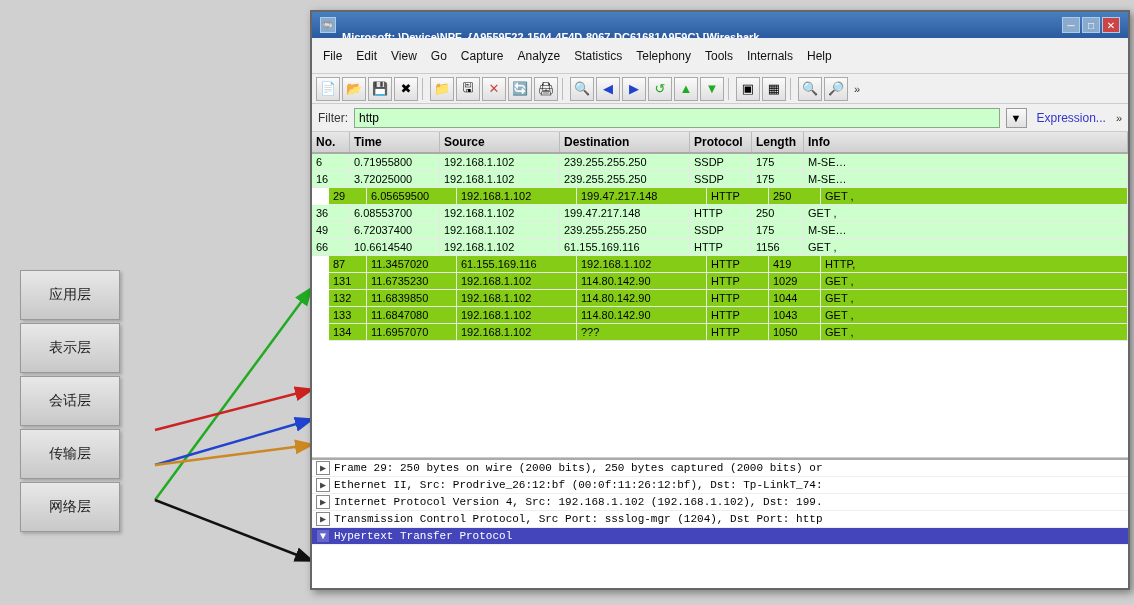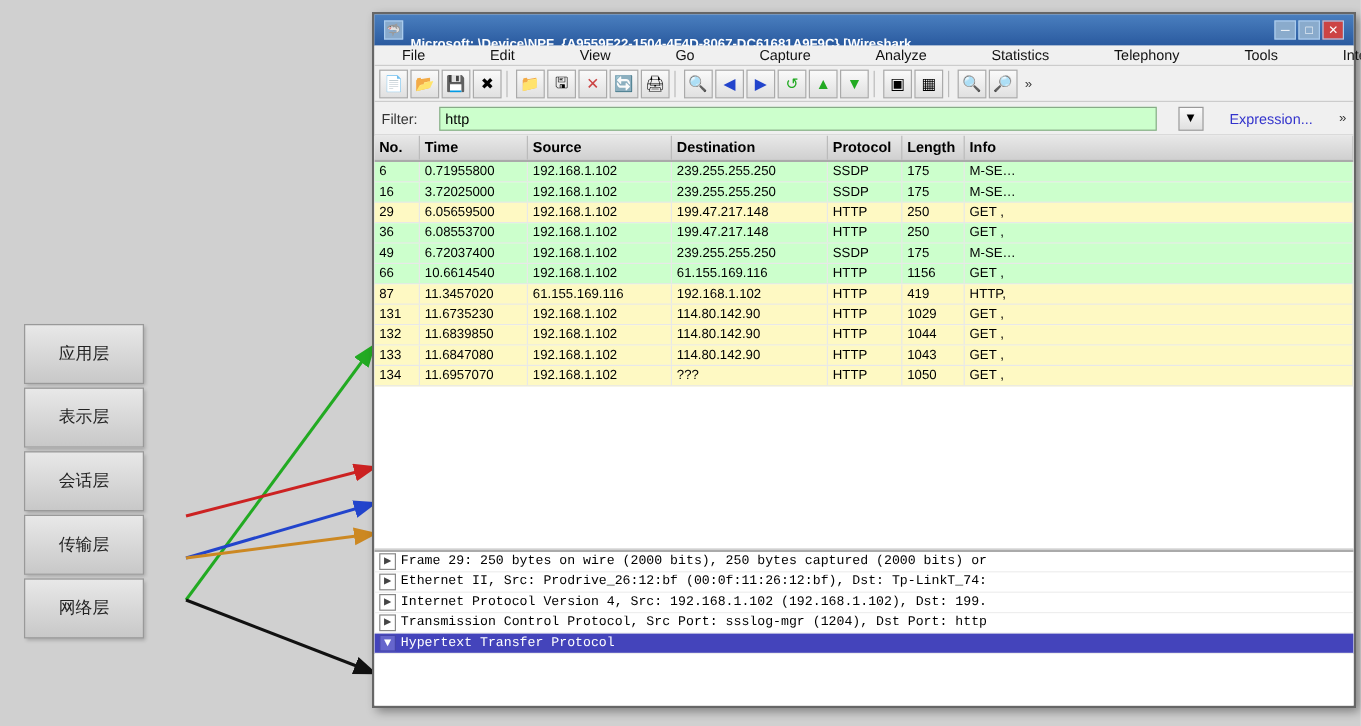--- a/index.html
+++ b/index.html
@@ -110,24 +110,23 @@
       cursor: pointer;
     }
     .title-btn.close { background: #cc4444; }
 
     
     .menu-bar {
       background: #f0f0f0;
       border-bottom: 1px solid #ccc;
       display: flex;
       align-items: center;
-      padding: 2px 16px;
-      height: 17px;
-      flex-shrink: 0;
-      gap: 40px;
+      padding: 2px 4px;
+      height: 36px;
+      flex-shrink: 0;
     }
     .menu-item {
       padding: 2px 7px;
       font-size: 12px;
       cursor: pointer;
       color: #111;
     }
 
     
     .toolbar {
@@ -160,21 +159,21 @@
 
     
     .filter-bar {
       background: #f0f0f0;
       border-bottom: 1px solid #ccc;
       display: flex;
       align-items: center;
       padding: 3px 6px;
       height: 28px;
       flex-shrink: 0;
-      gap: 18px;
+      gap: 6px;
       justify-content: flex-end;
     }
     .filter-label {
       font-size: 12px;
       color: #333;
     }
     .filter-input {
       flex: 1;
       height: 20px;
       background: #ccffcc;
@@ -233,21 +232,21 @@
       flex: 1;
     }
     .packet-row {
       display: flex;
       font-size: 11px;
       border-bottom: 1px solid #e8e8e8;
       height: 17px;
       align-items: center;
     }
     .packet-row.green { background: #ccffcc; }
-    .packet-row.white { background: #fef9c3; }
+    .packet-row.white { background: #84cc16; margin-left: 17px; }
     .pr-cell {
       padding: 1px 4px;
       border-right: 1px solid #e8e8e8;
       white-space: nowrap;
       overflow: hidden;
       height: 100%;
       display: flex;
       align-items: center;
     }
 

